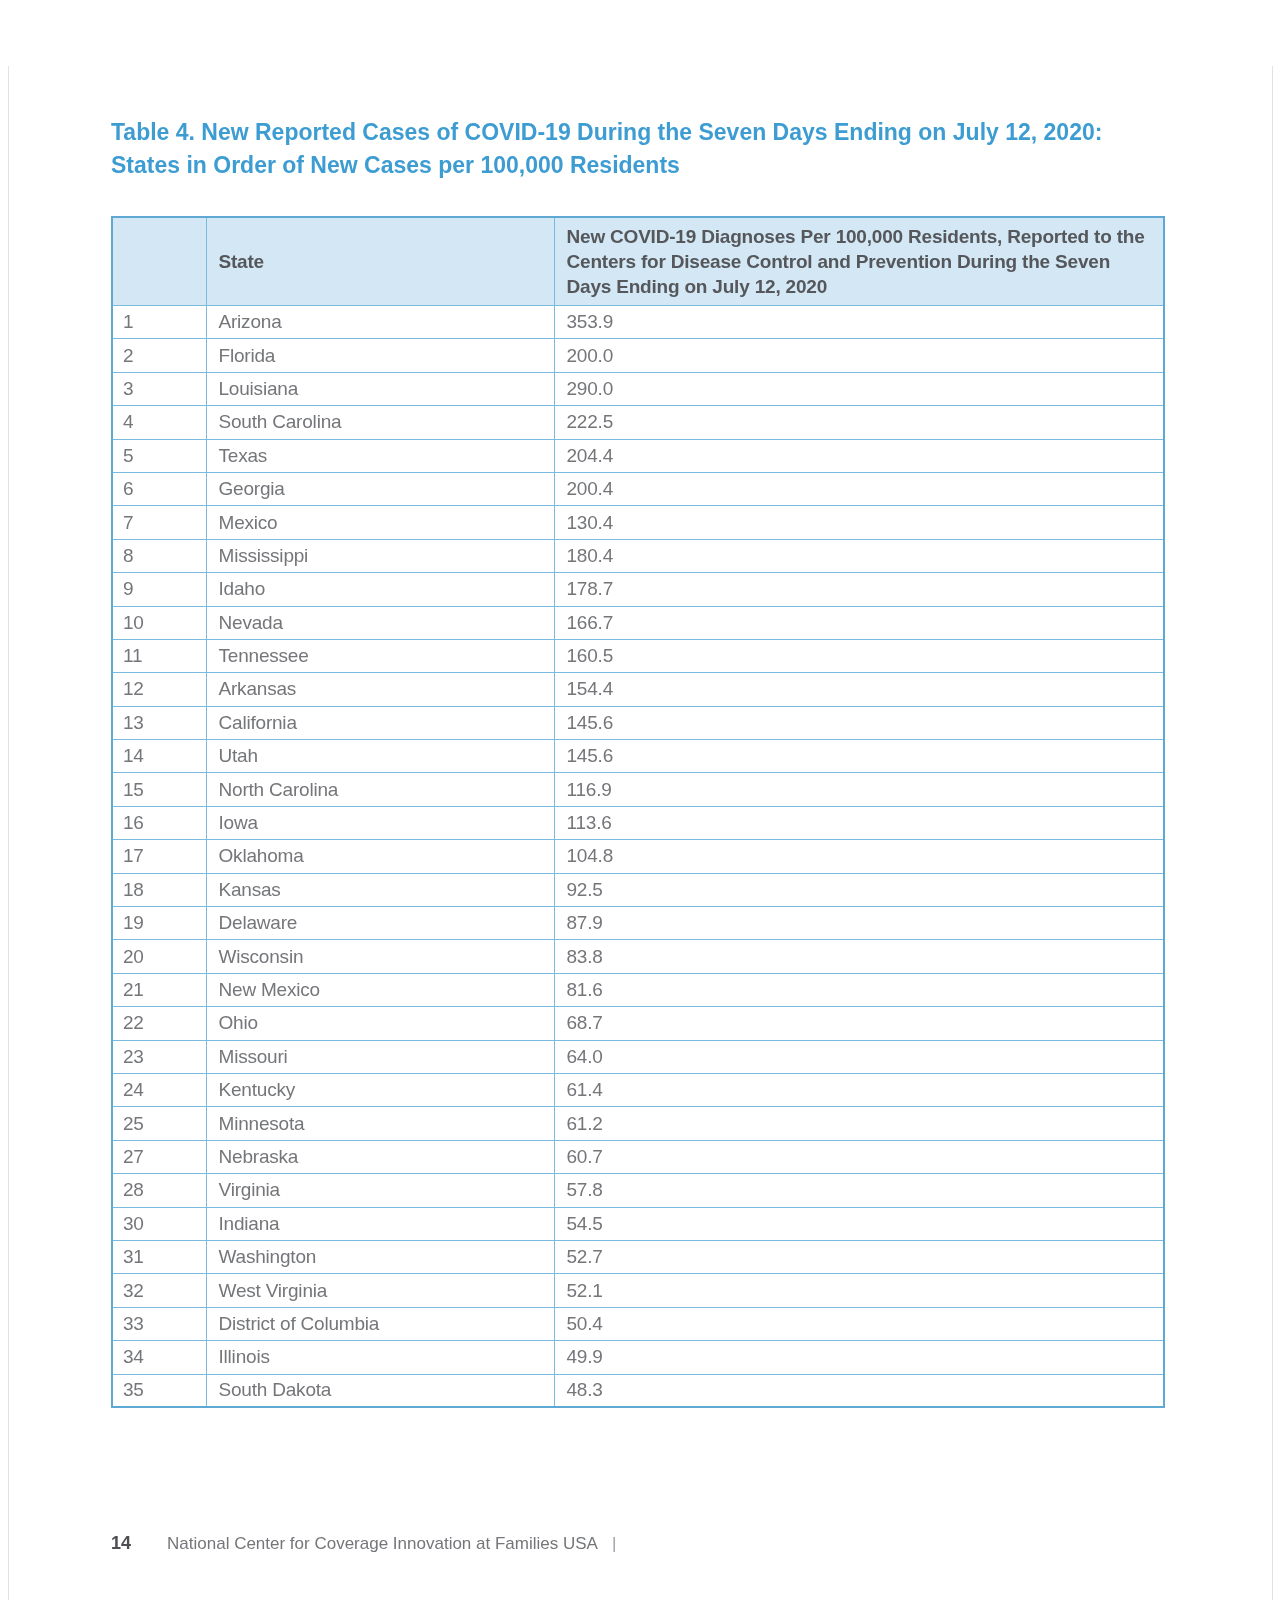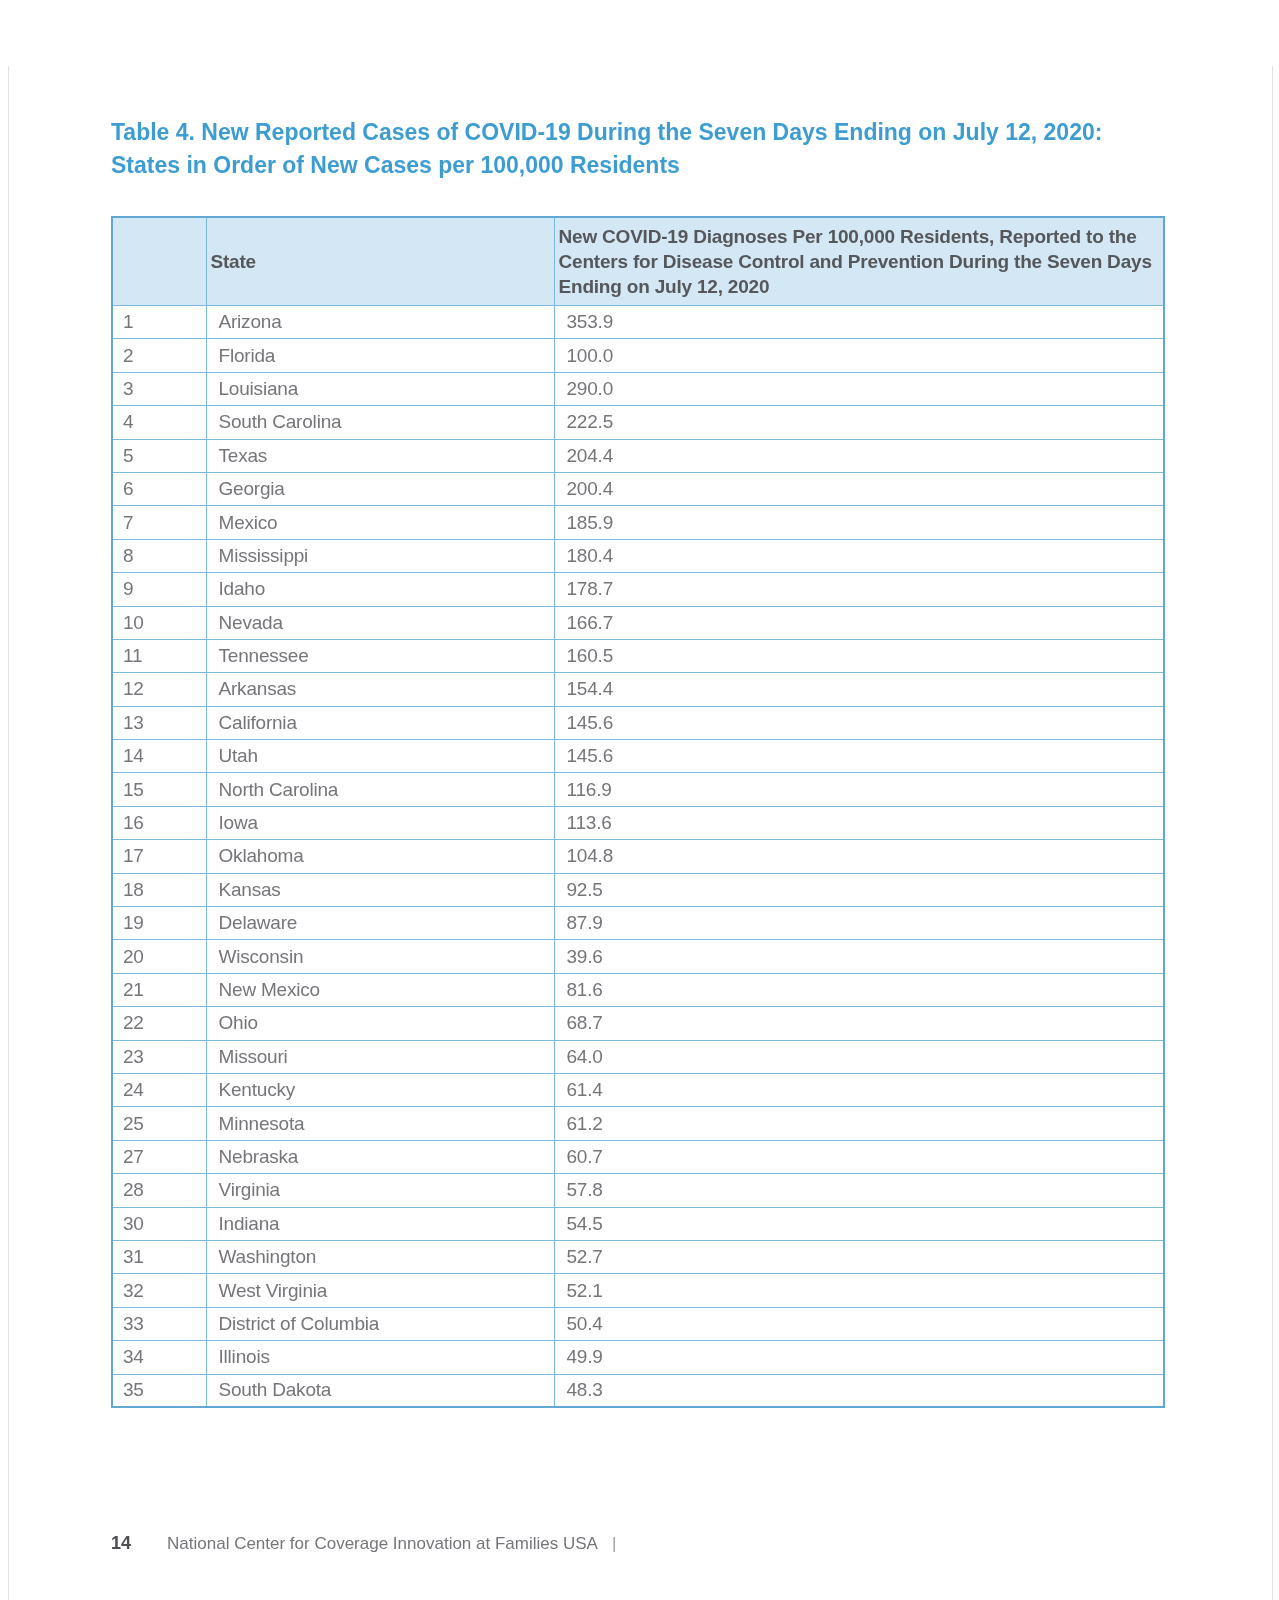--- a/index.html
+++ b/index.html
@@ -37,21 +37,21 @@
   }
   .data-table th, .data-table td {
     border:1.5px solid var(--table-border-inner, #79badd);
     box-sizing:border-box;
     letter-spacing:-0.2px;
   }
   .data-table thead th {
     background:var(--header-bg, #d3e7f5);
     color:var(--header-text, #55575b);
     font-size:19px; font-weight:700; text-align:left; vertical-align:middle;
-    padding:6px 4px; line-height:25px; height:86px;
+    padding:6px 12px; line-height:25px; height:86px;
   }
   .data-table tbody tr { height:33.4px; }
   .data-table tbody td {
     color:var(--body-text, #77787c);
     font-size:19px; font-weight:400; vertical-align:middle;
     padding:1px 12px; line-height:22px;
     white-space:nowrap; overflow:hidden;
   }
   .data-table tbody td.c-rank { padding-left:10px; }
 
@@ -90,21 +90,21 @@
     <tbody id="rows">
   <tr>
     <td class="c-rank">1</td>
     <td class="c-state">Arizona</td>
     <td class="c-value">353.9</td>
   </tr>
 
   <tr>
     <td class="c-rank">2</td>
     <td class="c-state">Florida</td>
-    <td class="c-value">100.0</td>
+    <td class="c-value">200.0</td>
   </tr>
 
   <tr>
     <td class="c-rank">3</td>
     <td class="c-state">Louisiana</td>
     <td class="c-value">290.0</td>
   </tr>
 
   <tr>
     <td class="c-rank">4</td>
@@ -120,21 +120,21 @@
 
   <tr>
     <td class="c-rank">6</td>
     <td class="c-state">Georgia</td>
     <td class="c-value">200.4</td>
   </tr>
 
   <tr>
     <td class="c-rank">7</td>
     <td class="c-state">Mexico</td>
-    <td class="c-value">185.9</td>
+    <td class="c-value">130.4</td>
   </tr>
 
   <tr>
     <td class="c-rank">8</td>
     <td class="c-state">Mississippi</td>
     <td class="c-value">180.4</td>
   </tr>
 
   <tr>
     <td class="c-rank">9</td>
@@ -198,21 +198,21 @@
 
   <tr>
     <td class="c-rank">19</td>
     <td class="c-state">Delaware</td>
     <td class="c-value">87.9</td>
   </tr>
 
   <tr>
     <td class="c-rank">20</td>
     <td class="c-state">Wisconsin</td>
-    <td class="c-value">39.6</td>
+    <td class="c-value">83.8</td>
   </tr>
 
   <tr>
     <td class="c-rank">21</td>
     <td class="c-state">New Mexico</td>
     <td class="c-value">81.6</td>
   </tr>
 
   <tr>
     <td class="c-rank">22</td>

